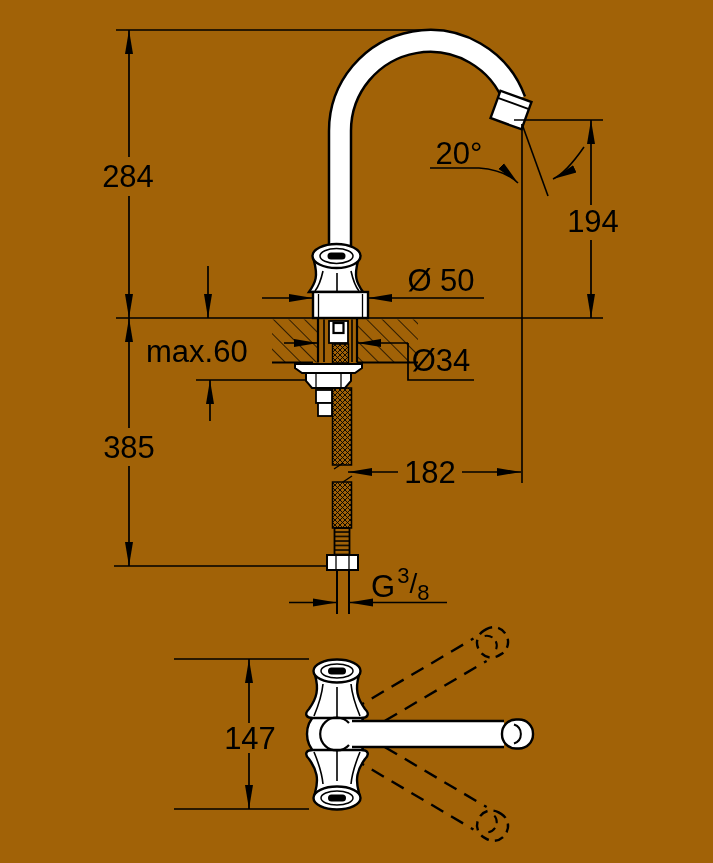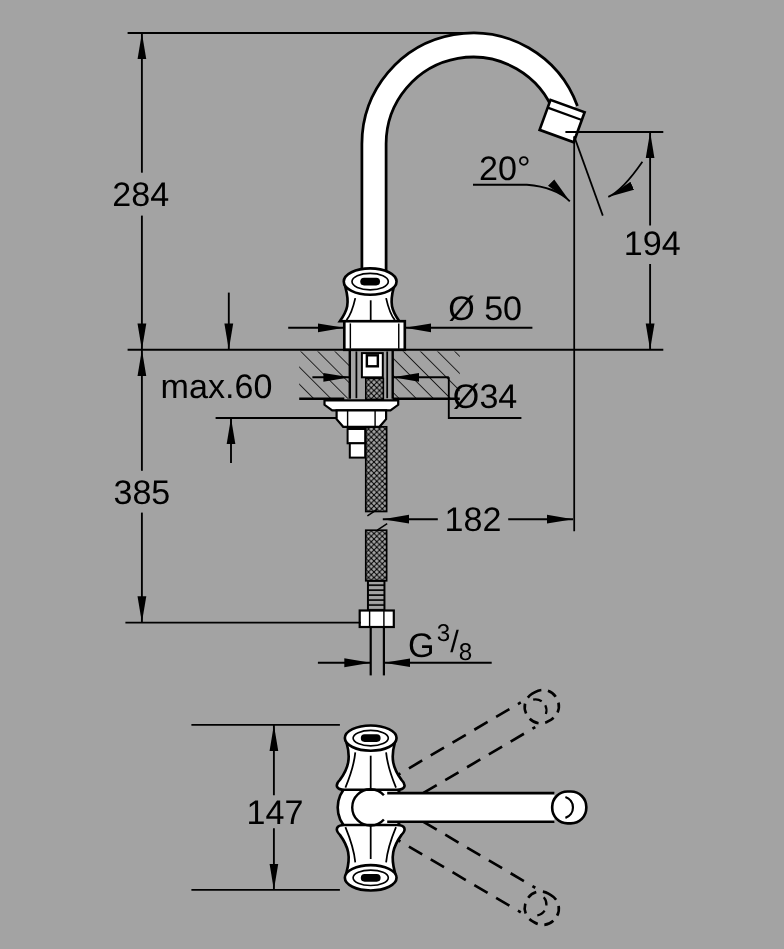--- a/index.html
+++ b/index.html
@@ -1,16 +1,16 @@
 <!DOCTYPE html>
 <html><head>
 <meta charset="utf-8">
 <style>
   html,body{margin:0;padding:0;background:#ffffff;}
-  .stage{position:relative;width:713px;height:863px;background:#a3a3a3;overflow:hidden;
+  .stage{position:relative;width:713px;height:863px;background:#a16207;overflow:hidden;
          font-family:"Liberation Sans", sans-serif;}
   svg{display:block}
   text{font-family:"Liberation Sans", sans-serif;fill:#000;}
 </style>
 </head>
 <body>
 
 <div class="stage">
 <svg width="713" height="863" viewBox="0 0 713 863">
   <defs>

